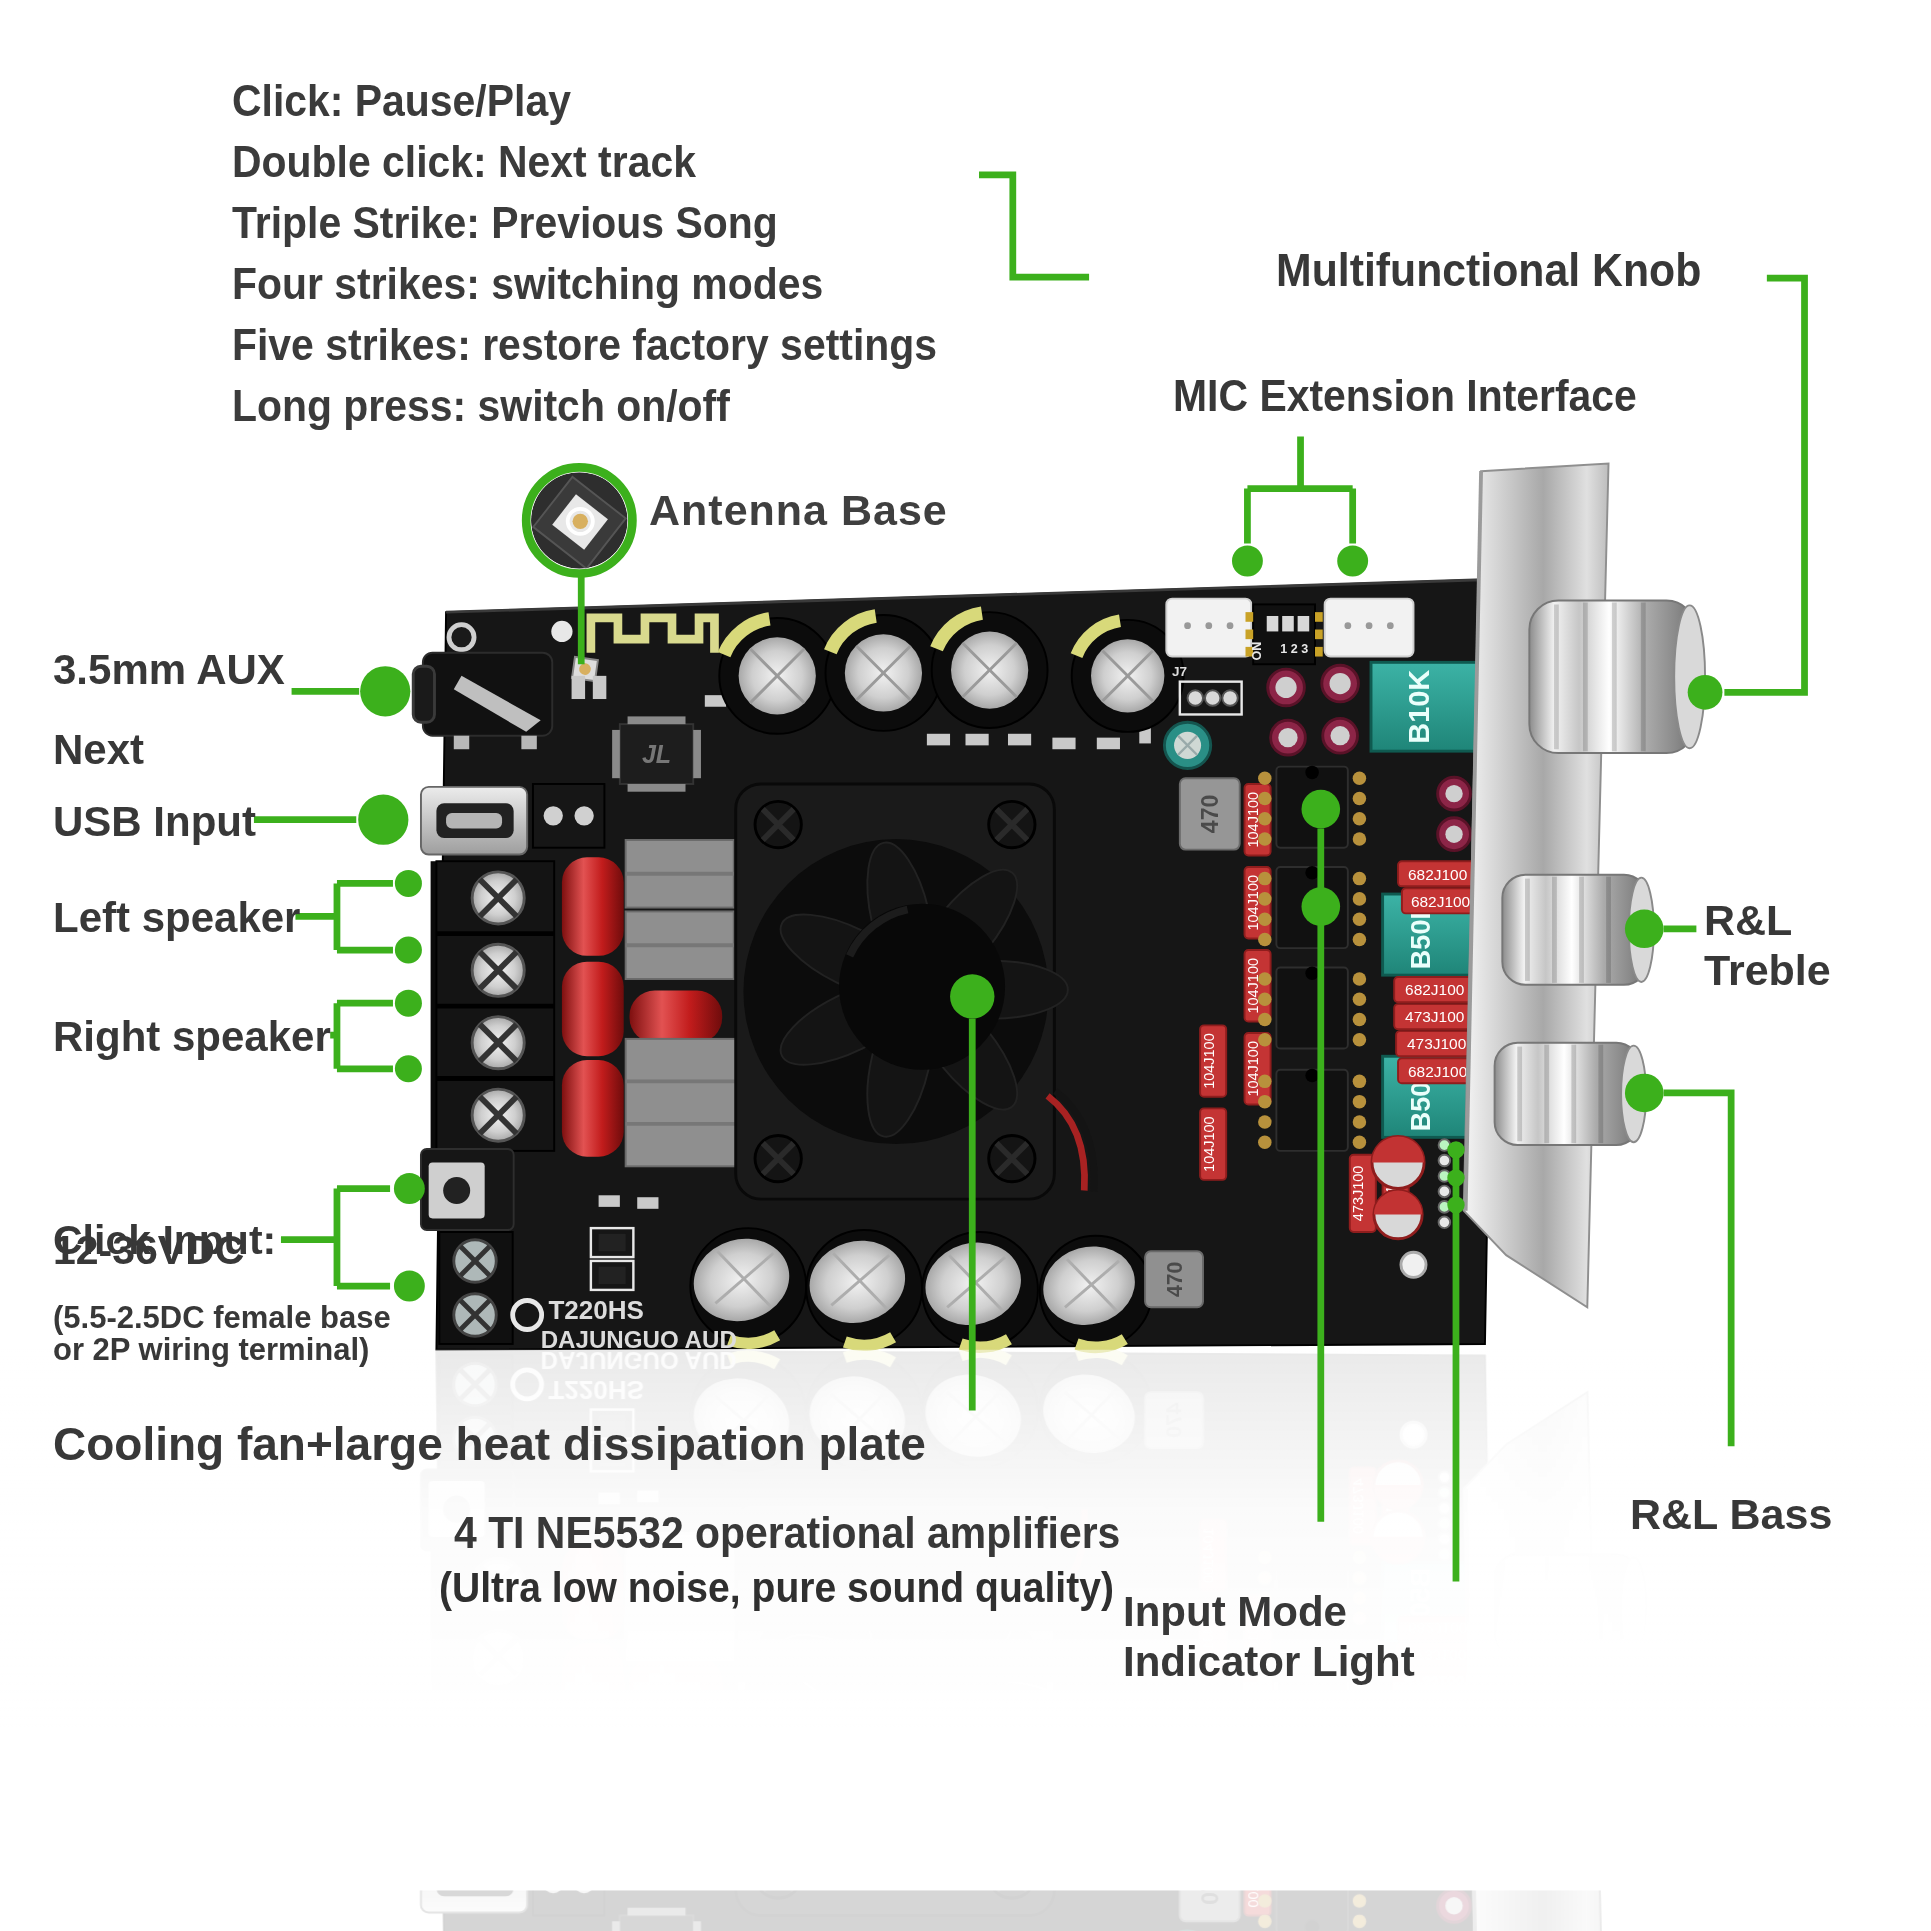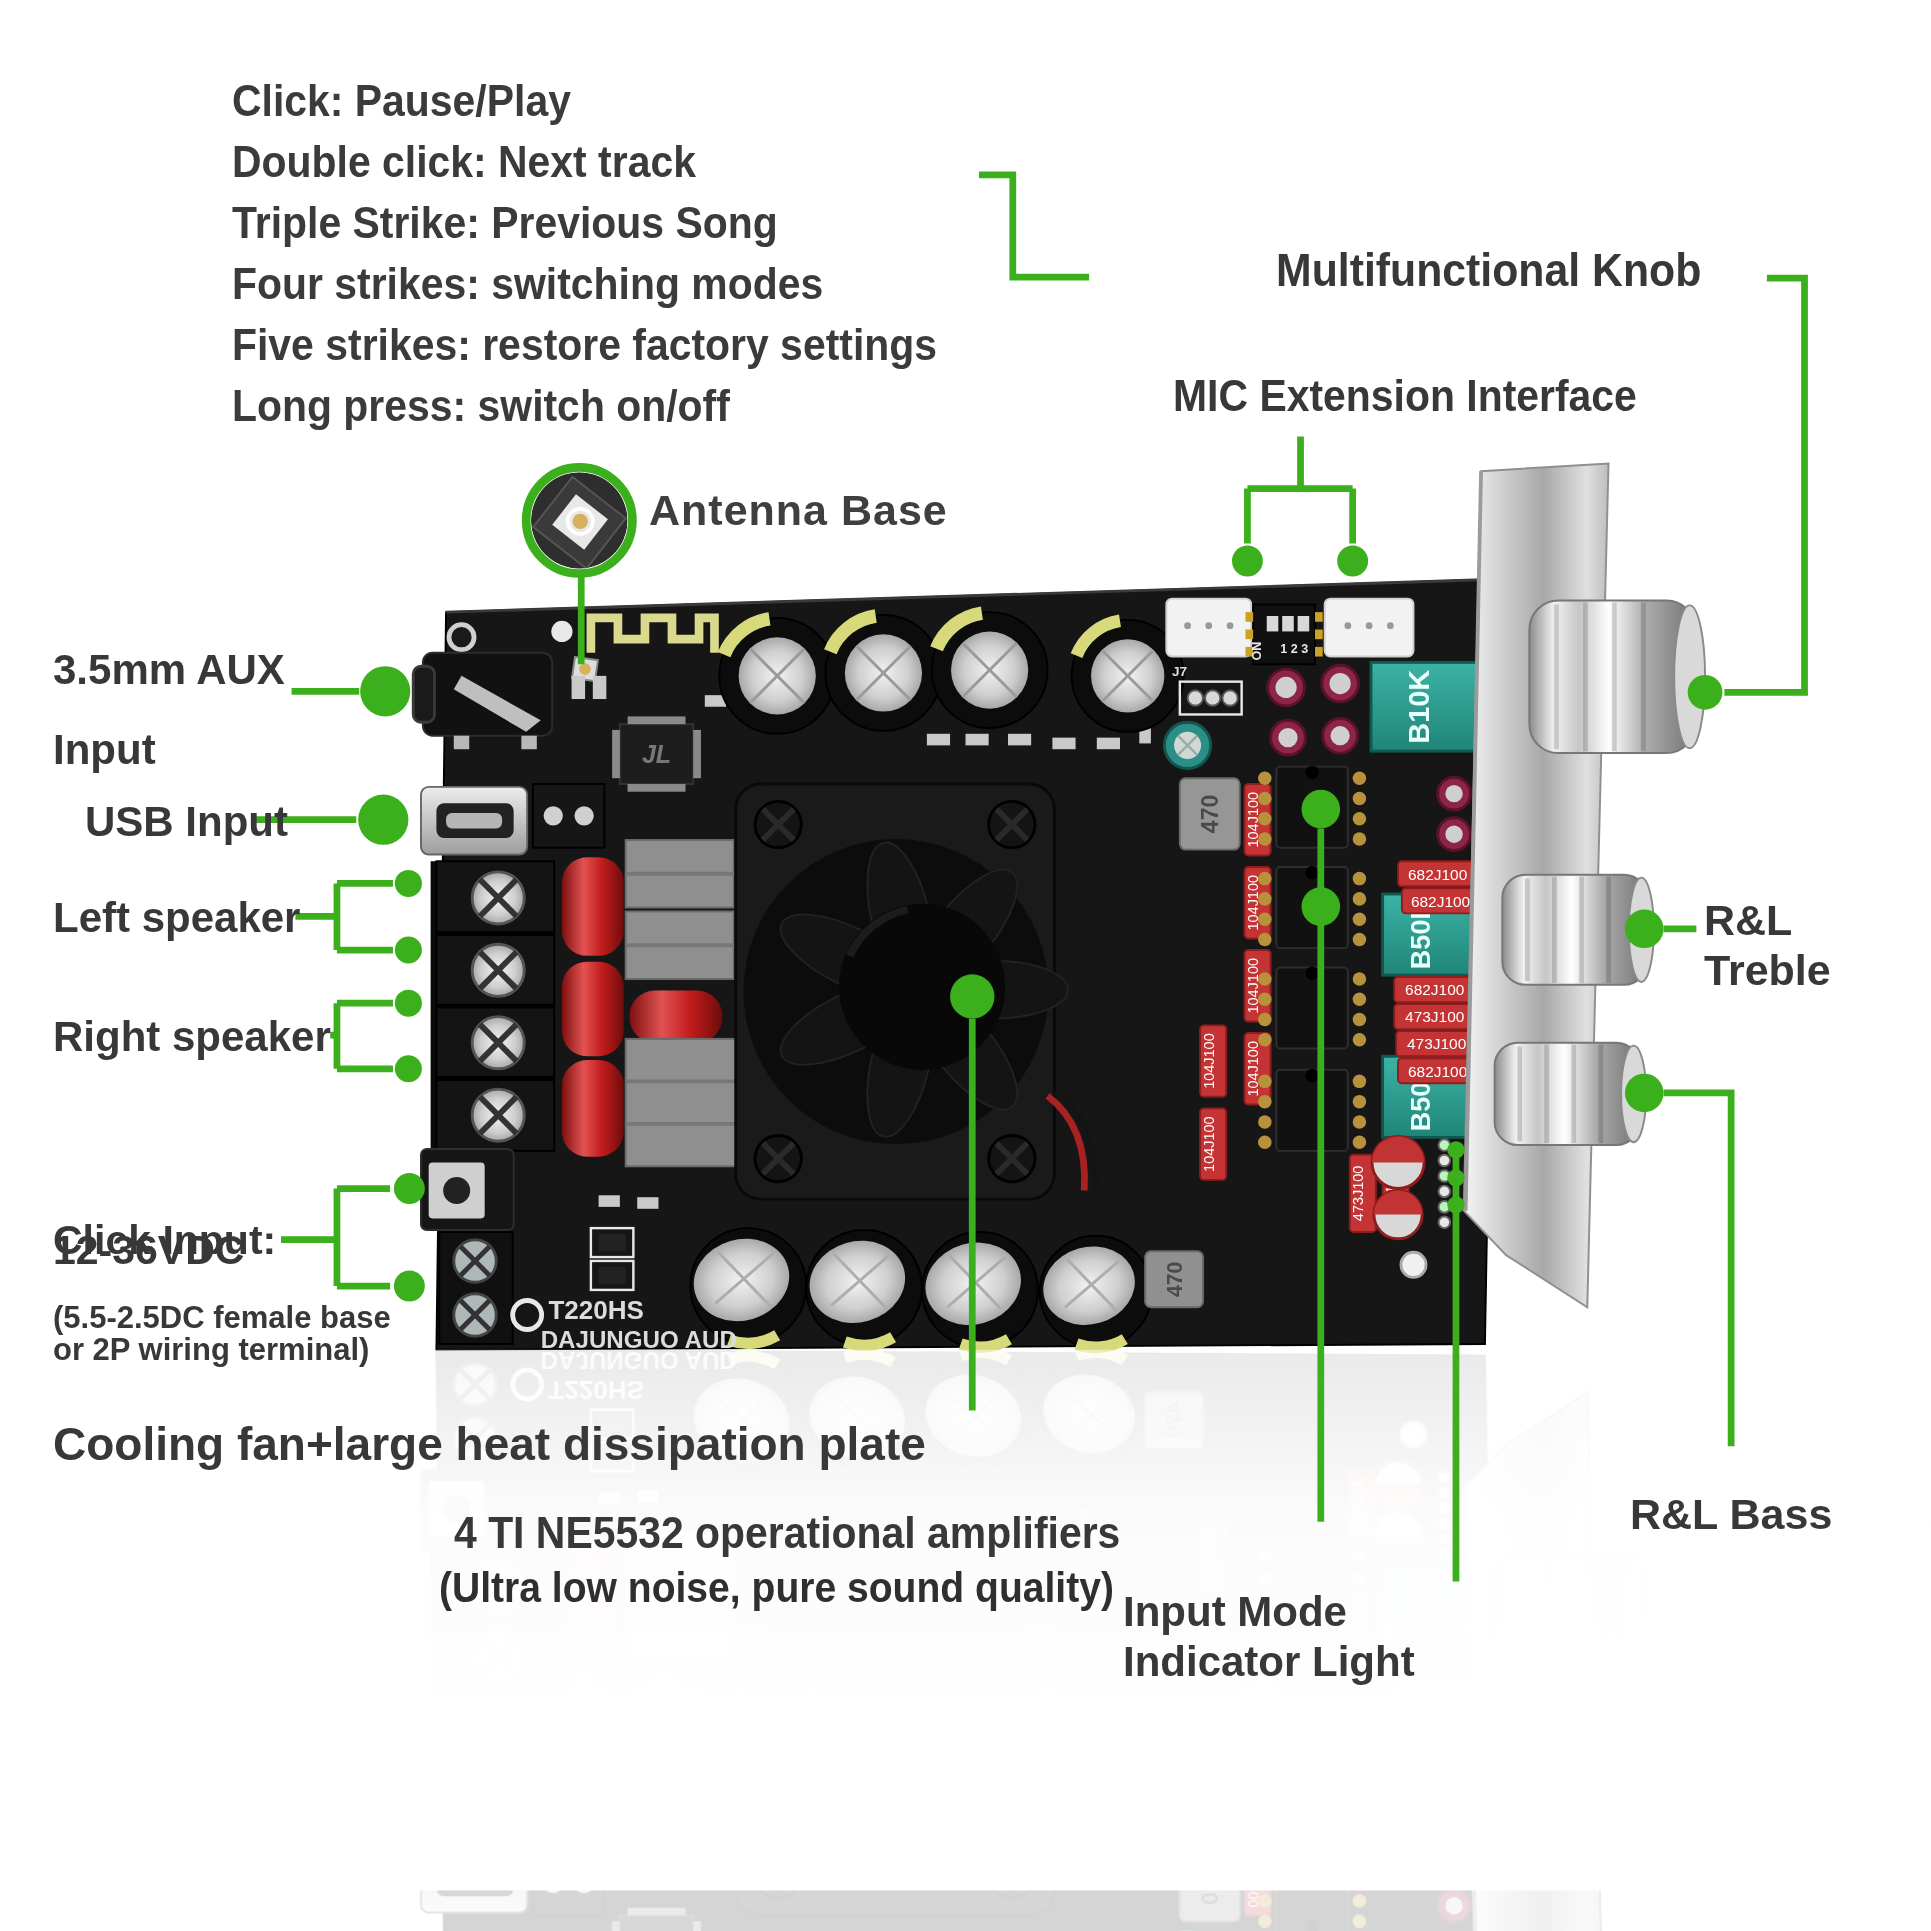--- a/index.html
+++ b/index.html
@@ -572,23 +572,23 @@
     <div class="ki-line">Long press: switch on/off</div>
   </div>
 
   <div class="label cond" style="left:1276px;top:243px;font-size:46px;">Multifunctional Knob</div>
 
   <div class="label cond" style="left:1173px;top:371px;font-size:44px;">MIC Extension Interface</div>
 
   <div class="label" style="left:649px;top:486px;font-size:43px;color:#3f3f3f;letter-spacing:1px;">Antenna Base</div>
 
   <div class="label" style="left:53px;top:646px;font-size:42px;text-align:right;">3.5mm AUX</div>
-  <div class="label" style="left:53px;top:726px;font-size:42px;">Input</div>
-
-  <div class="label" style="left:53px;top:798px;font-size:42px;margin-left:32px;">USB Input</div>
+  <div class="label" style="left:53px;top:726px;font-size:42px;">Next</div>
+
+  <div class="label" style="left:53px;top:798px;font-size:42px;">USB Input</div>
 
   <div class="label" style="left:53px;top:894px;font-size:42px;">Left speaker</div>
 
   <div class="label" style="left:53px;top:1013px;font-size:42px;">Right speaker</div>
 
   <div class="label" style="left:53px;top:1217px;font-size:41px;">Click Input:</div>
   <div class="label" style="left:53px;top:1227px;font-size:41px;">12-36VDC</div>
   <div class="label" style="left:53px;top:1300px;font-size:31px;">(5.5-2.5DC female base</div>
   <div class="label" style="left:53px;top:1332px;font-size:31px;">or 2P wiring terminal)</div>
 

